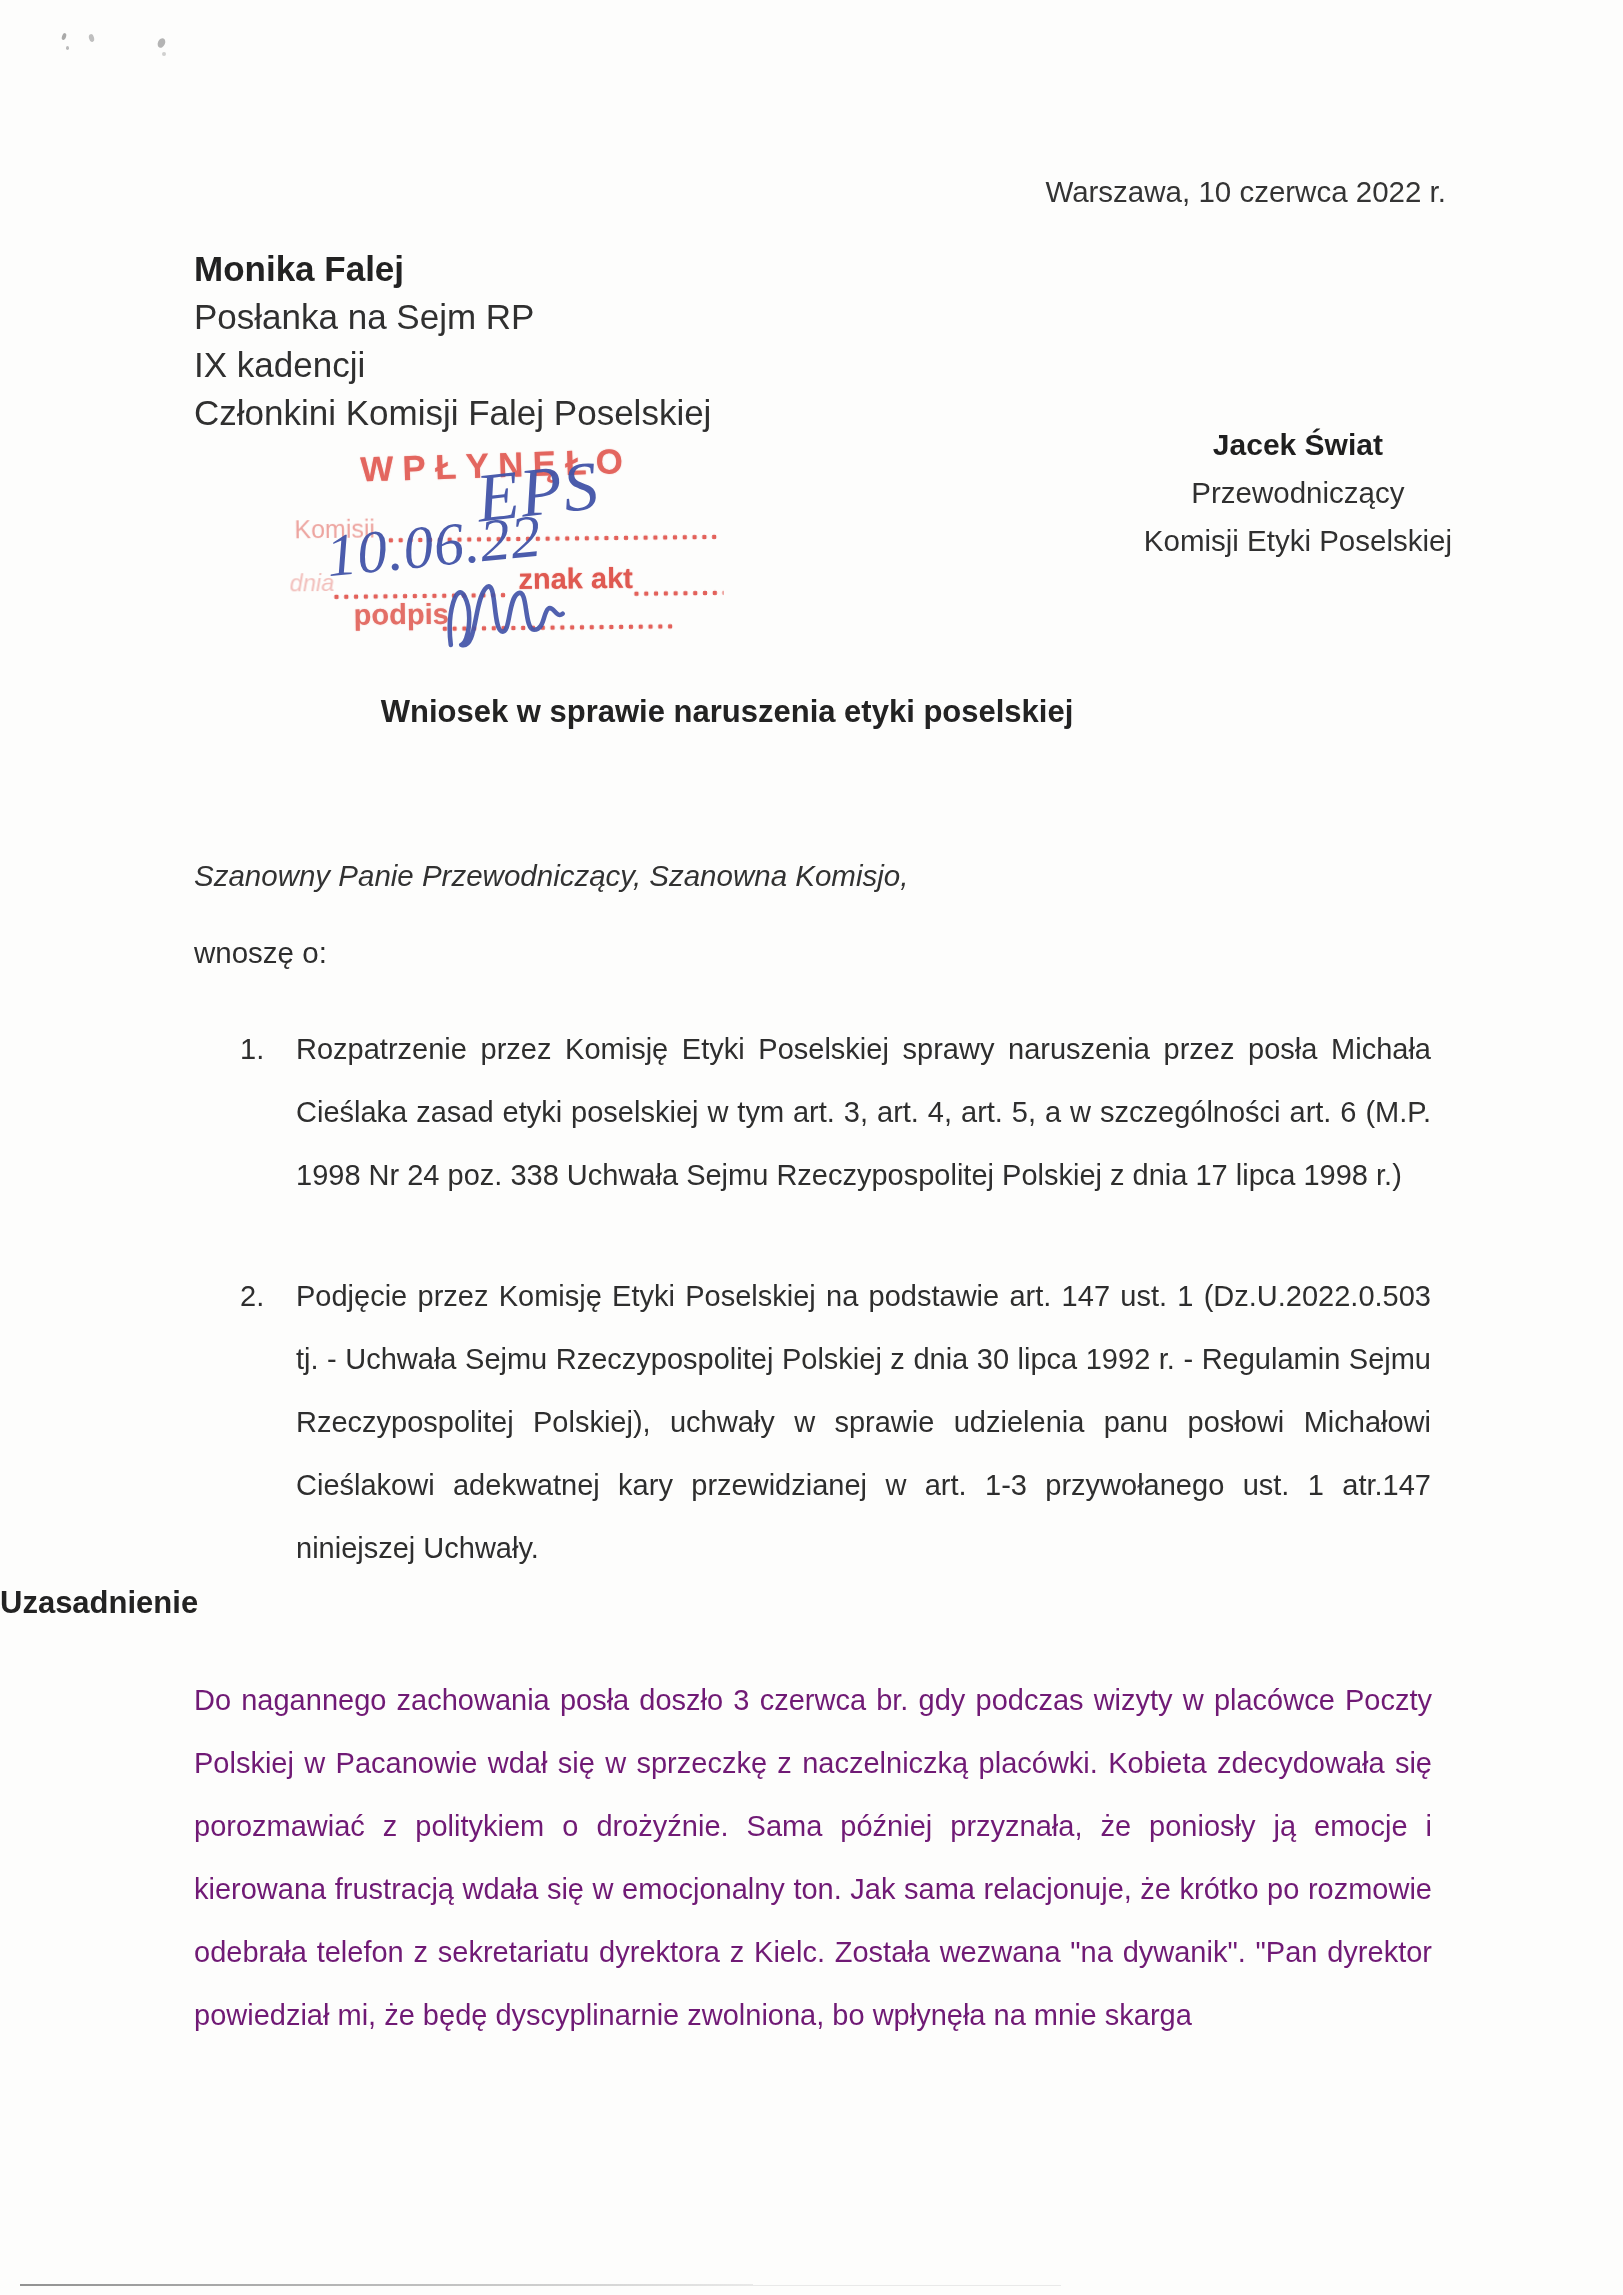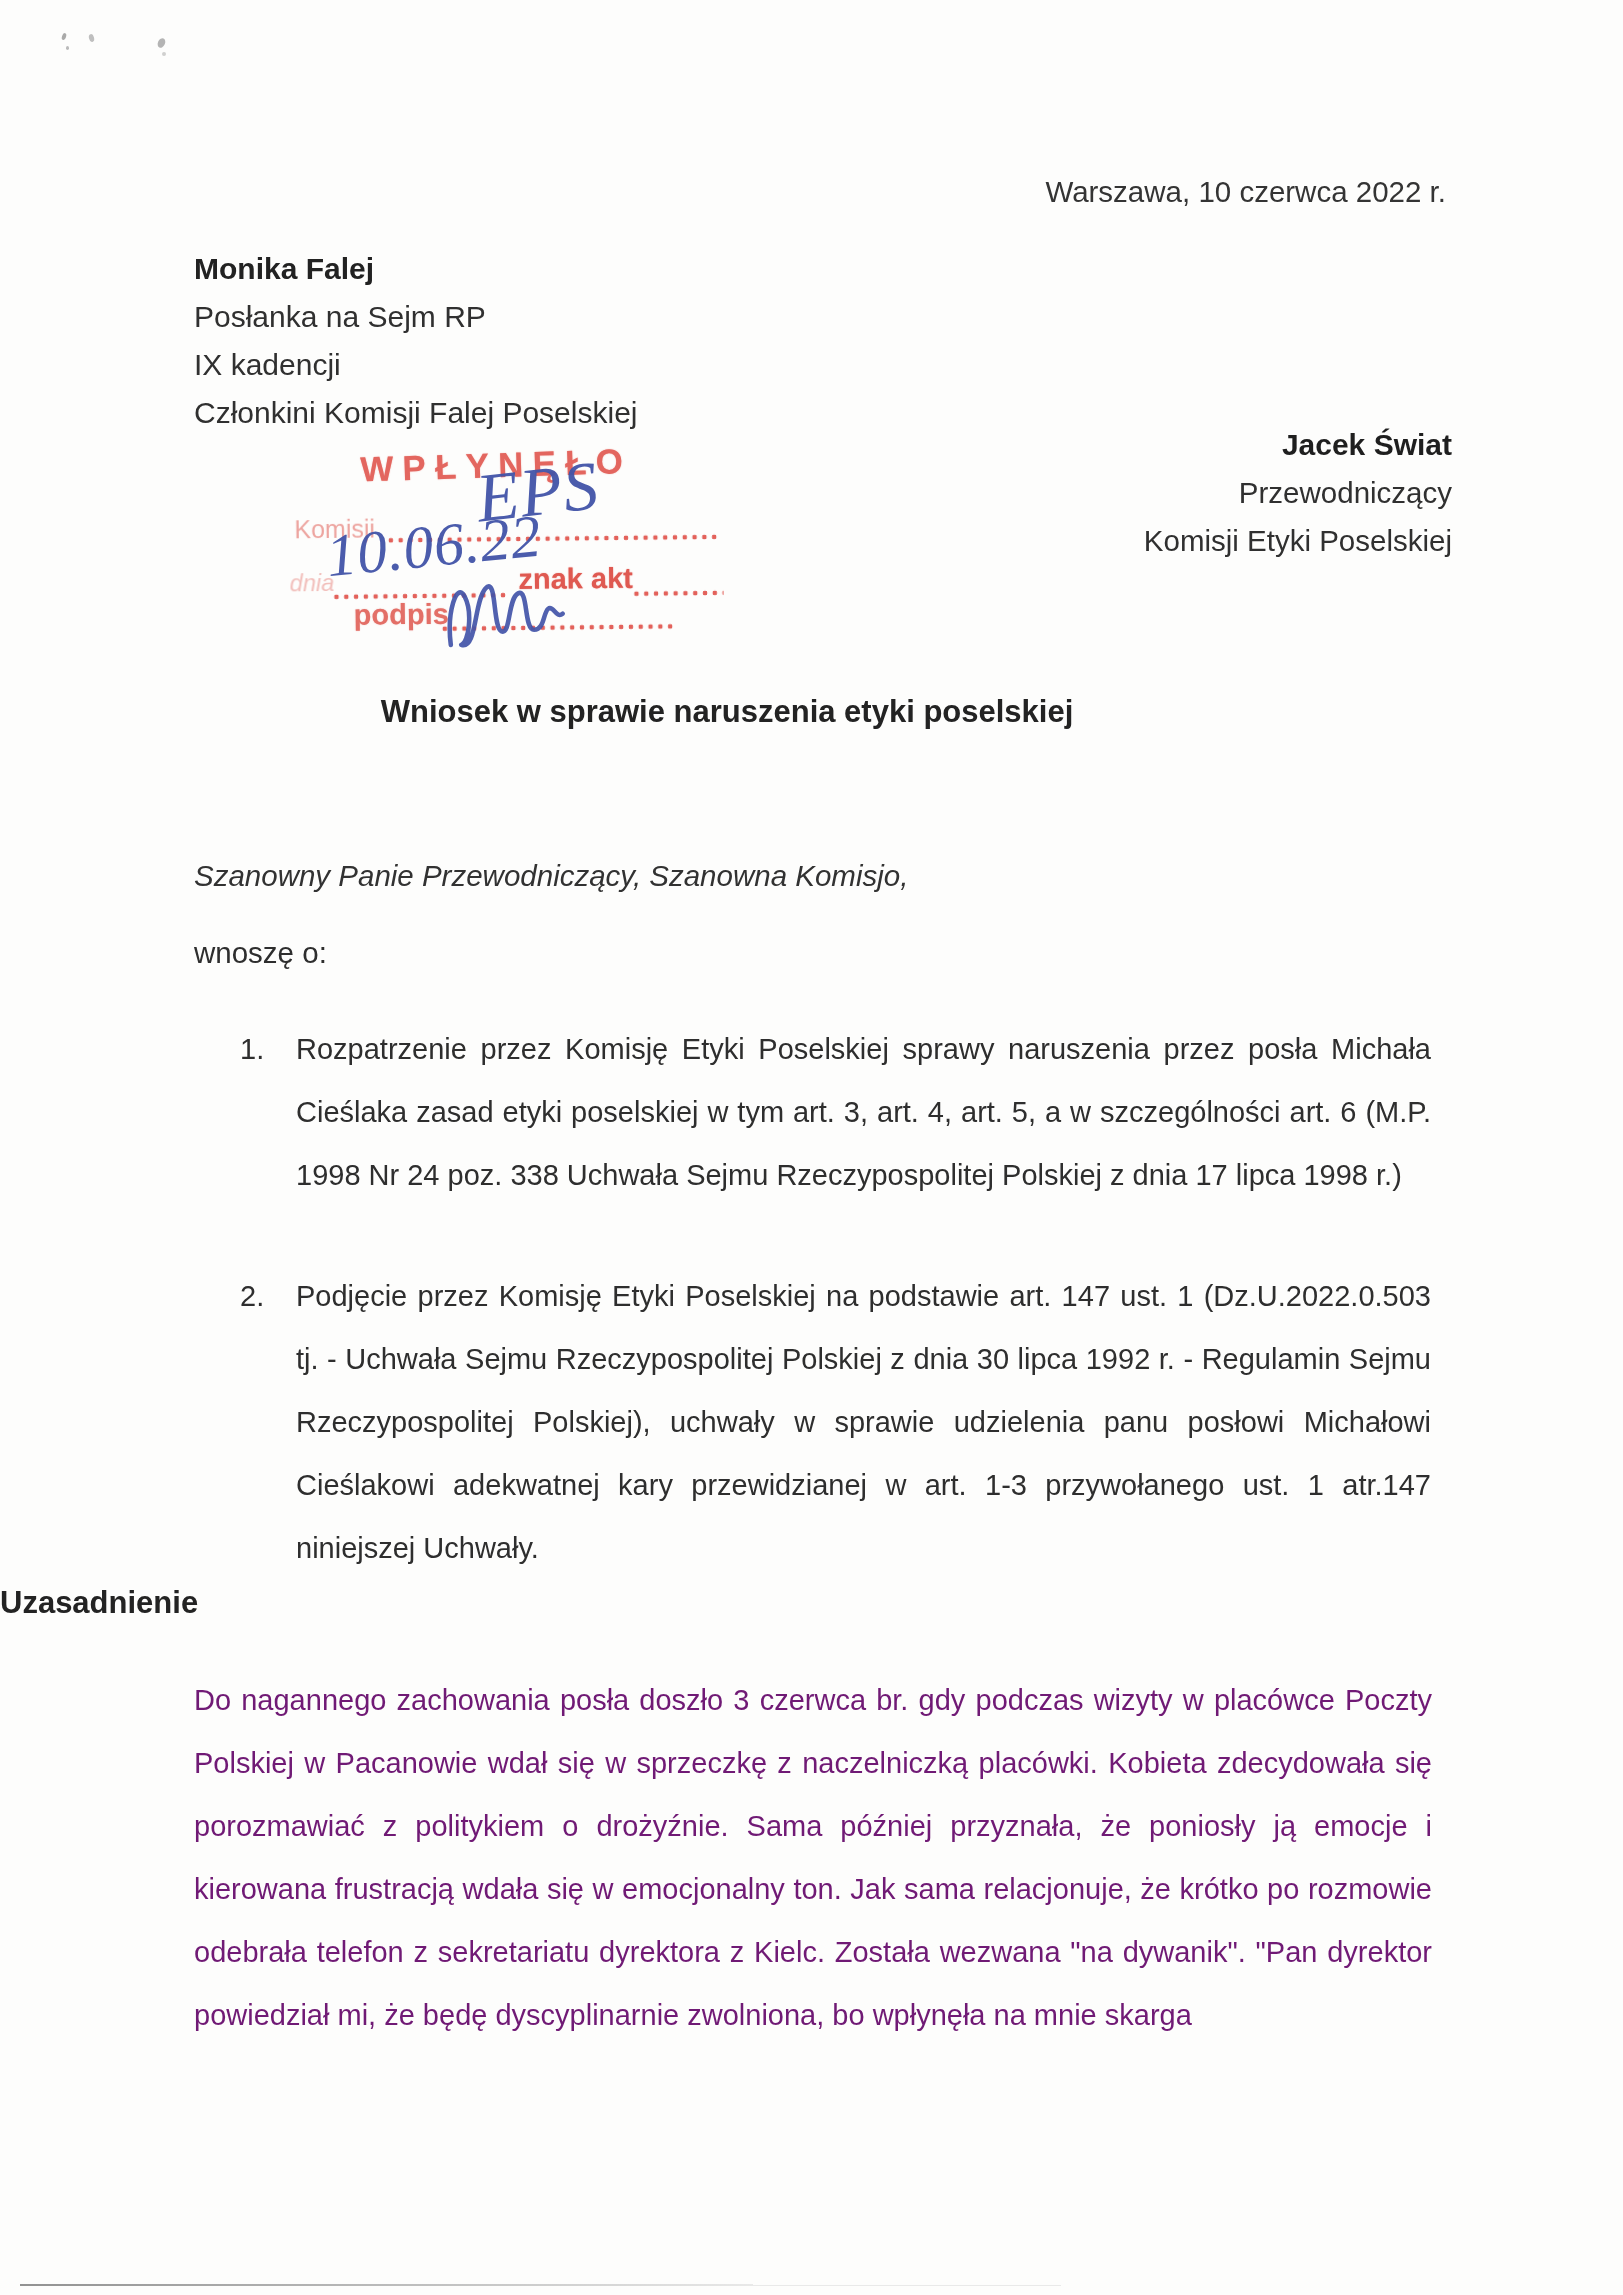--- a/index.html
+++ b/index.html
@@ -5,23 +5,23 @@
   html,body{margin:0;padding:0;background:#9a9a9a;}
   .page{
     position:relative;width:1623px;height:2295px;margin:0 auto;
     background:#fdfdfc;color:#2e2e2e;overflow:hidden;
     font-family:"Liberation Sans",sans-serif;
   }
   .abs{position:absolute;}
 
   
   .date-line{top:175px;right:177px;font-size:29.5px;color:#343434;}
-  .sender{left:194px;top:245px;font-size:30px;line-height:48px;color:#303030;}
+  .sender{left:194px;top:245px;font-size:35px;line-height:48px;color:#303030;}
   .sender .name{font-weight:bold;color:#222;}
-  .recipient{right:171px;top:421px;font-size:29.5px;line-height:48px;text-align:right;color:#303030;}
+  .recipient{right:171px;top:421px;font-size:29.5px;line-height:48px;text-align:center;color:#303030;}
   .recipient .name{font-weight:bold;font-size:30px;color:#1f1f1f;}
 
   
   .stamp{left:288px;top:440px;width:458px;height:203px;transform:rotate(-0.6deg);}
   .stamp-title{
     left:73px;top:5.2px;font-size:35px;font-weight:bold;letter-spacing:9.2px;
     color:#e0524a;opacity:.88;transform:rotate(-1.2deg);text-shadow:0 0 1.3px rgba(224,82,74,.55);
   }
   .stamp-label{font-size:25px;color:#dd4c43;}
   .lbl-komisji{left:6.5px;top:73px;opacity:.5;filter:blur(0.4px);}

